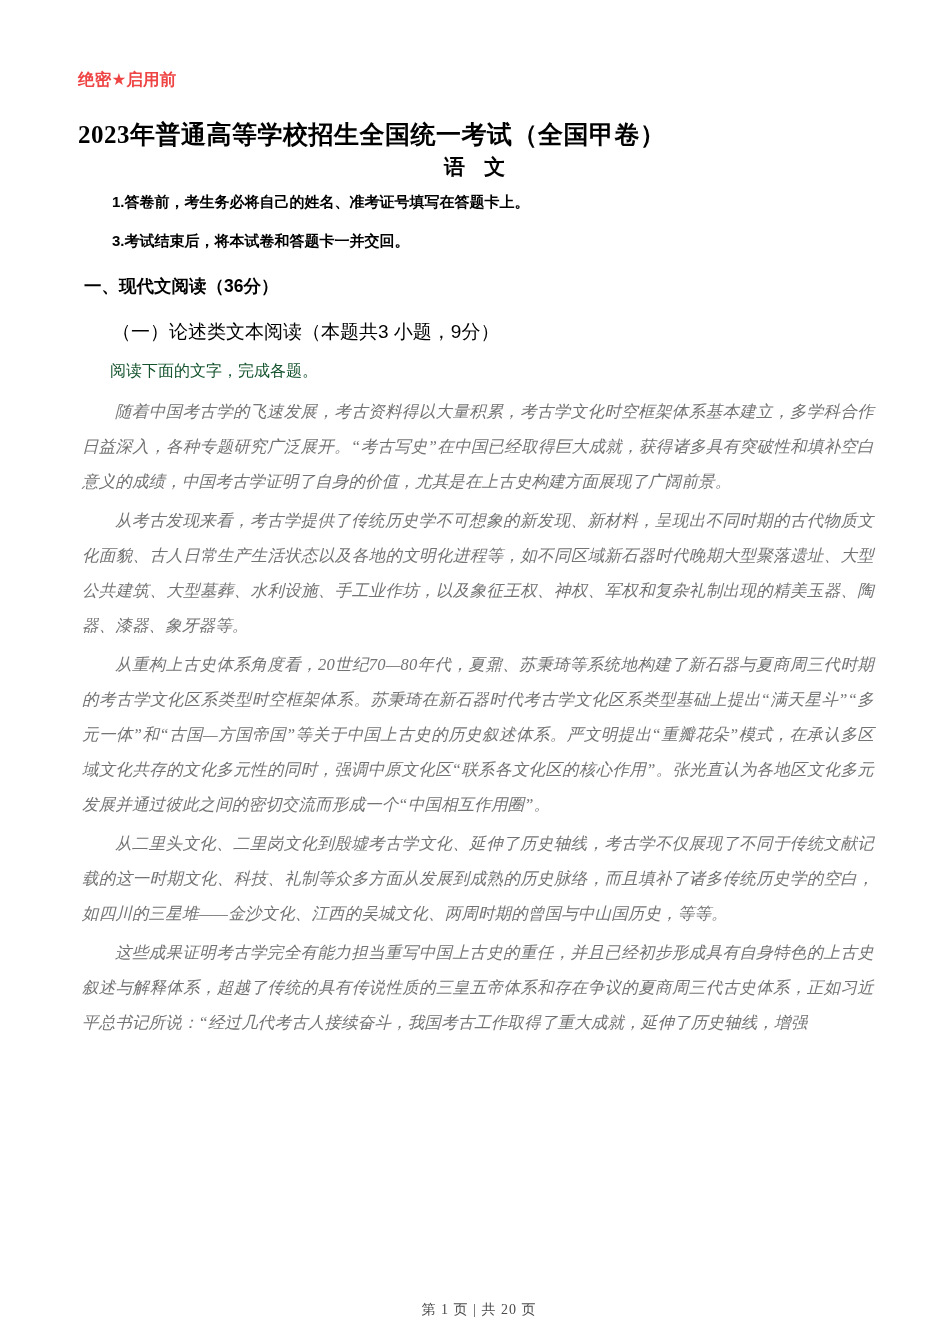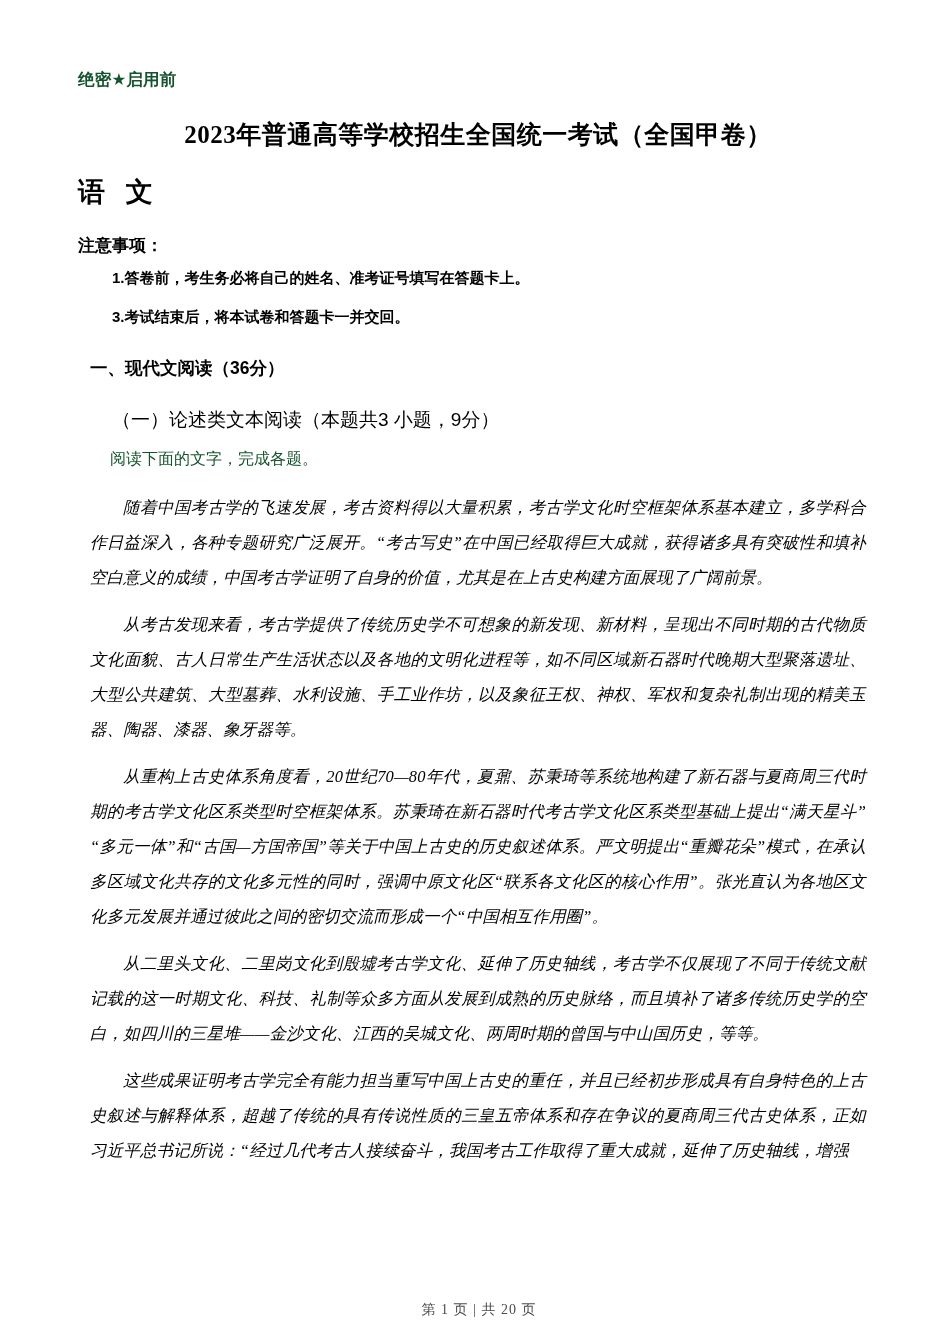--- a/index.html
+++ b/index.html
@@ -29,38 +29,38 @@
   }
 
   
   .secret-line {
     margin-top: 68px;
     font-family: "Liberation Sans", "DejaVu Sans", sans-serif;
     font-weight: 700;
     font-size: 16.5px;
     line-height: 22px;
     letter-spacing: 0.2px;
-    color: #14532d;
+    color: #ef4444;
   }
 
   
   .doc-title {
     margin-top: 28px;
-    text-align: center;
+    text-align: left;
     font-family: "Liberation Serif", "DejaVu Serif", serif;
     font-weight: 700;
     font-size: 25px;
     line-height: 34px;
     letter-spacing: 0.5px;
   }
   .subject-title {
-    margin-top: 25px;
+    text-align: center;
     font-family: "Liberation Serif", "DejaVu Serif", serif;
     font-weight: 700;
-    font-size: 27px;
+    font-size: 21px;
     line-height: 30px;
     letter-spacing: 7px;
   }
 
   
   .notice-head {
     margin-top: 26px;
     font-family: "Liberation Sans", "DejaVu Sans", sans-serif;
     font-weight: 700;
     font-size: 17px;
@@ -75,21 +75,21 @@
     text-align: justify;
     text-justify: inter-ideograph;
   }
 
   
   .section-title {
     font-family: "Liberation Sans", "DejaVu Sans", sans-serif;
     font-weight: 700;
     font-size: 17.5px;
     line-height: 40px;
-    margin: 12px;
+    margin: 6px;
   }
   .subsection-title {
     font-family: "Liberation Sans", "DejaVu Sans", sans-serif;
     font-weight: 400;
     font-size: 19px;
     line-height: 40px;
     text-indent: 34px;
     margin: 0;
   }
 
@@ -103,23 +103,23 @@
   }
 
   
   .passage {
     font-family: "Liberation Serif", "DejaVu Serif", serif;
     font-size: 16.5px;
     line-height: 35px;
     text-indent: 33px;
     text-align: justify;
     text-justify: inter-ideograph;
-    color: #000000;
+    color: #737373;
     letter-spacing: 0.15px;
-    margin: 12px;
+    margin: 4px;
     font-style: italic;
     transform: none;
   }
 
   
   .footer {
     position: absolute;
     left: 8px;
     right: 0;
     top: 1300px;
@@ -136,21 +136,20 @@
 
 <div class="page">
   <div class="content">
 
     <div class="secret-line">绝密★启用前</div>
 
     <div class="doc-title">2023年普通高等学校招生全国统一考试（全国甲卷）</div>
 
     <div class="subject-title">语 文</div>
 
-    <div class="notice-head">注意事项：</div>
 
     <div class="notice-item">1.答卷前，考生务必将自己的姓名、准考证号填写在答题卡上。</div>
 
 
     <div class="notice-item">3.考试结束后，将本试卷和答题卡一并交回。</div>
 
     <div class="section-title">一、现代文阅读（36分）</div>
 
     <div class="subsection-title">（一）论述类文本阅读（本题共3 小题，9分）</div>
 

